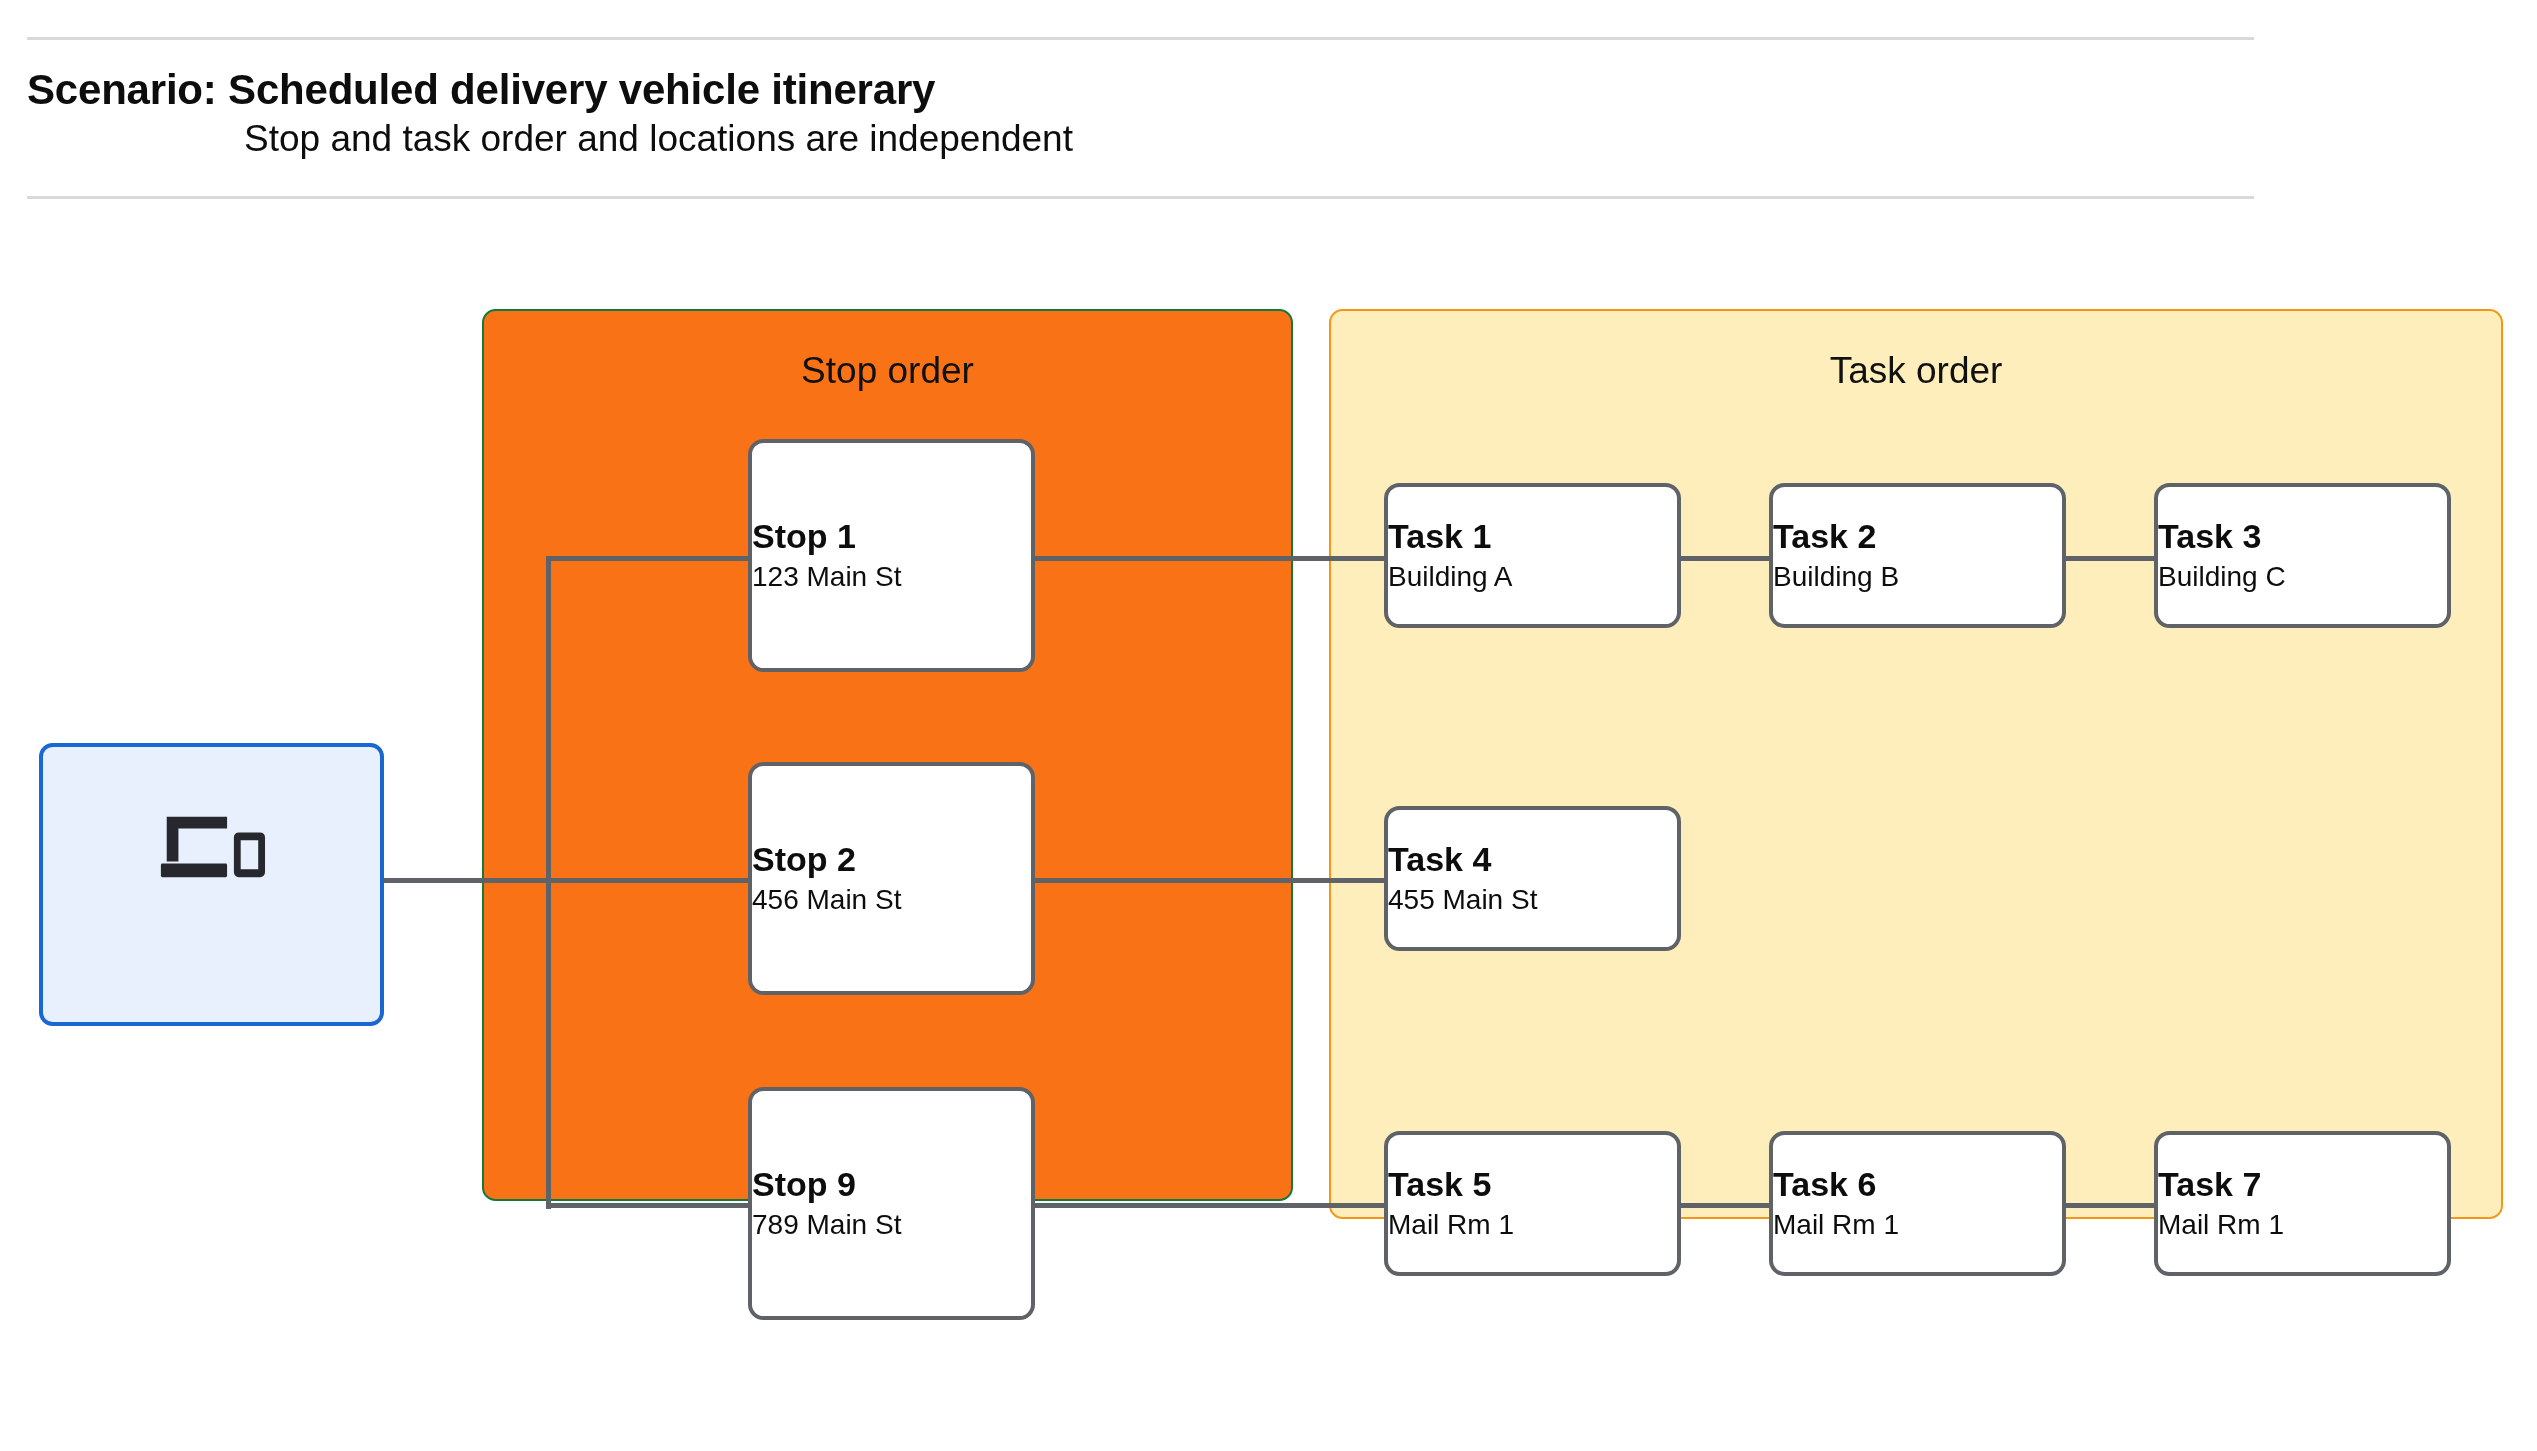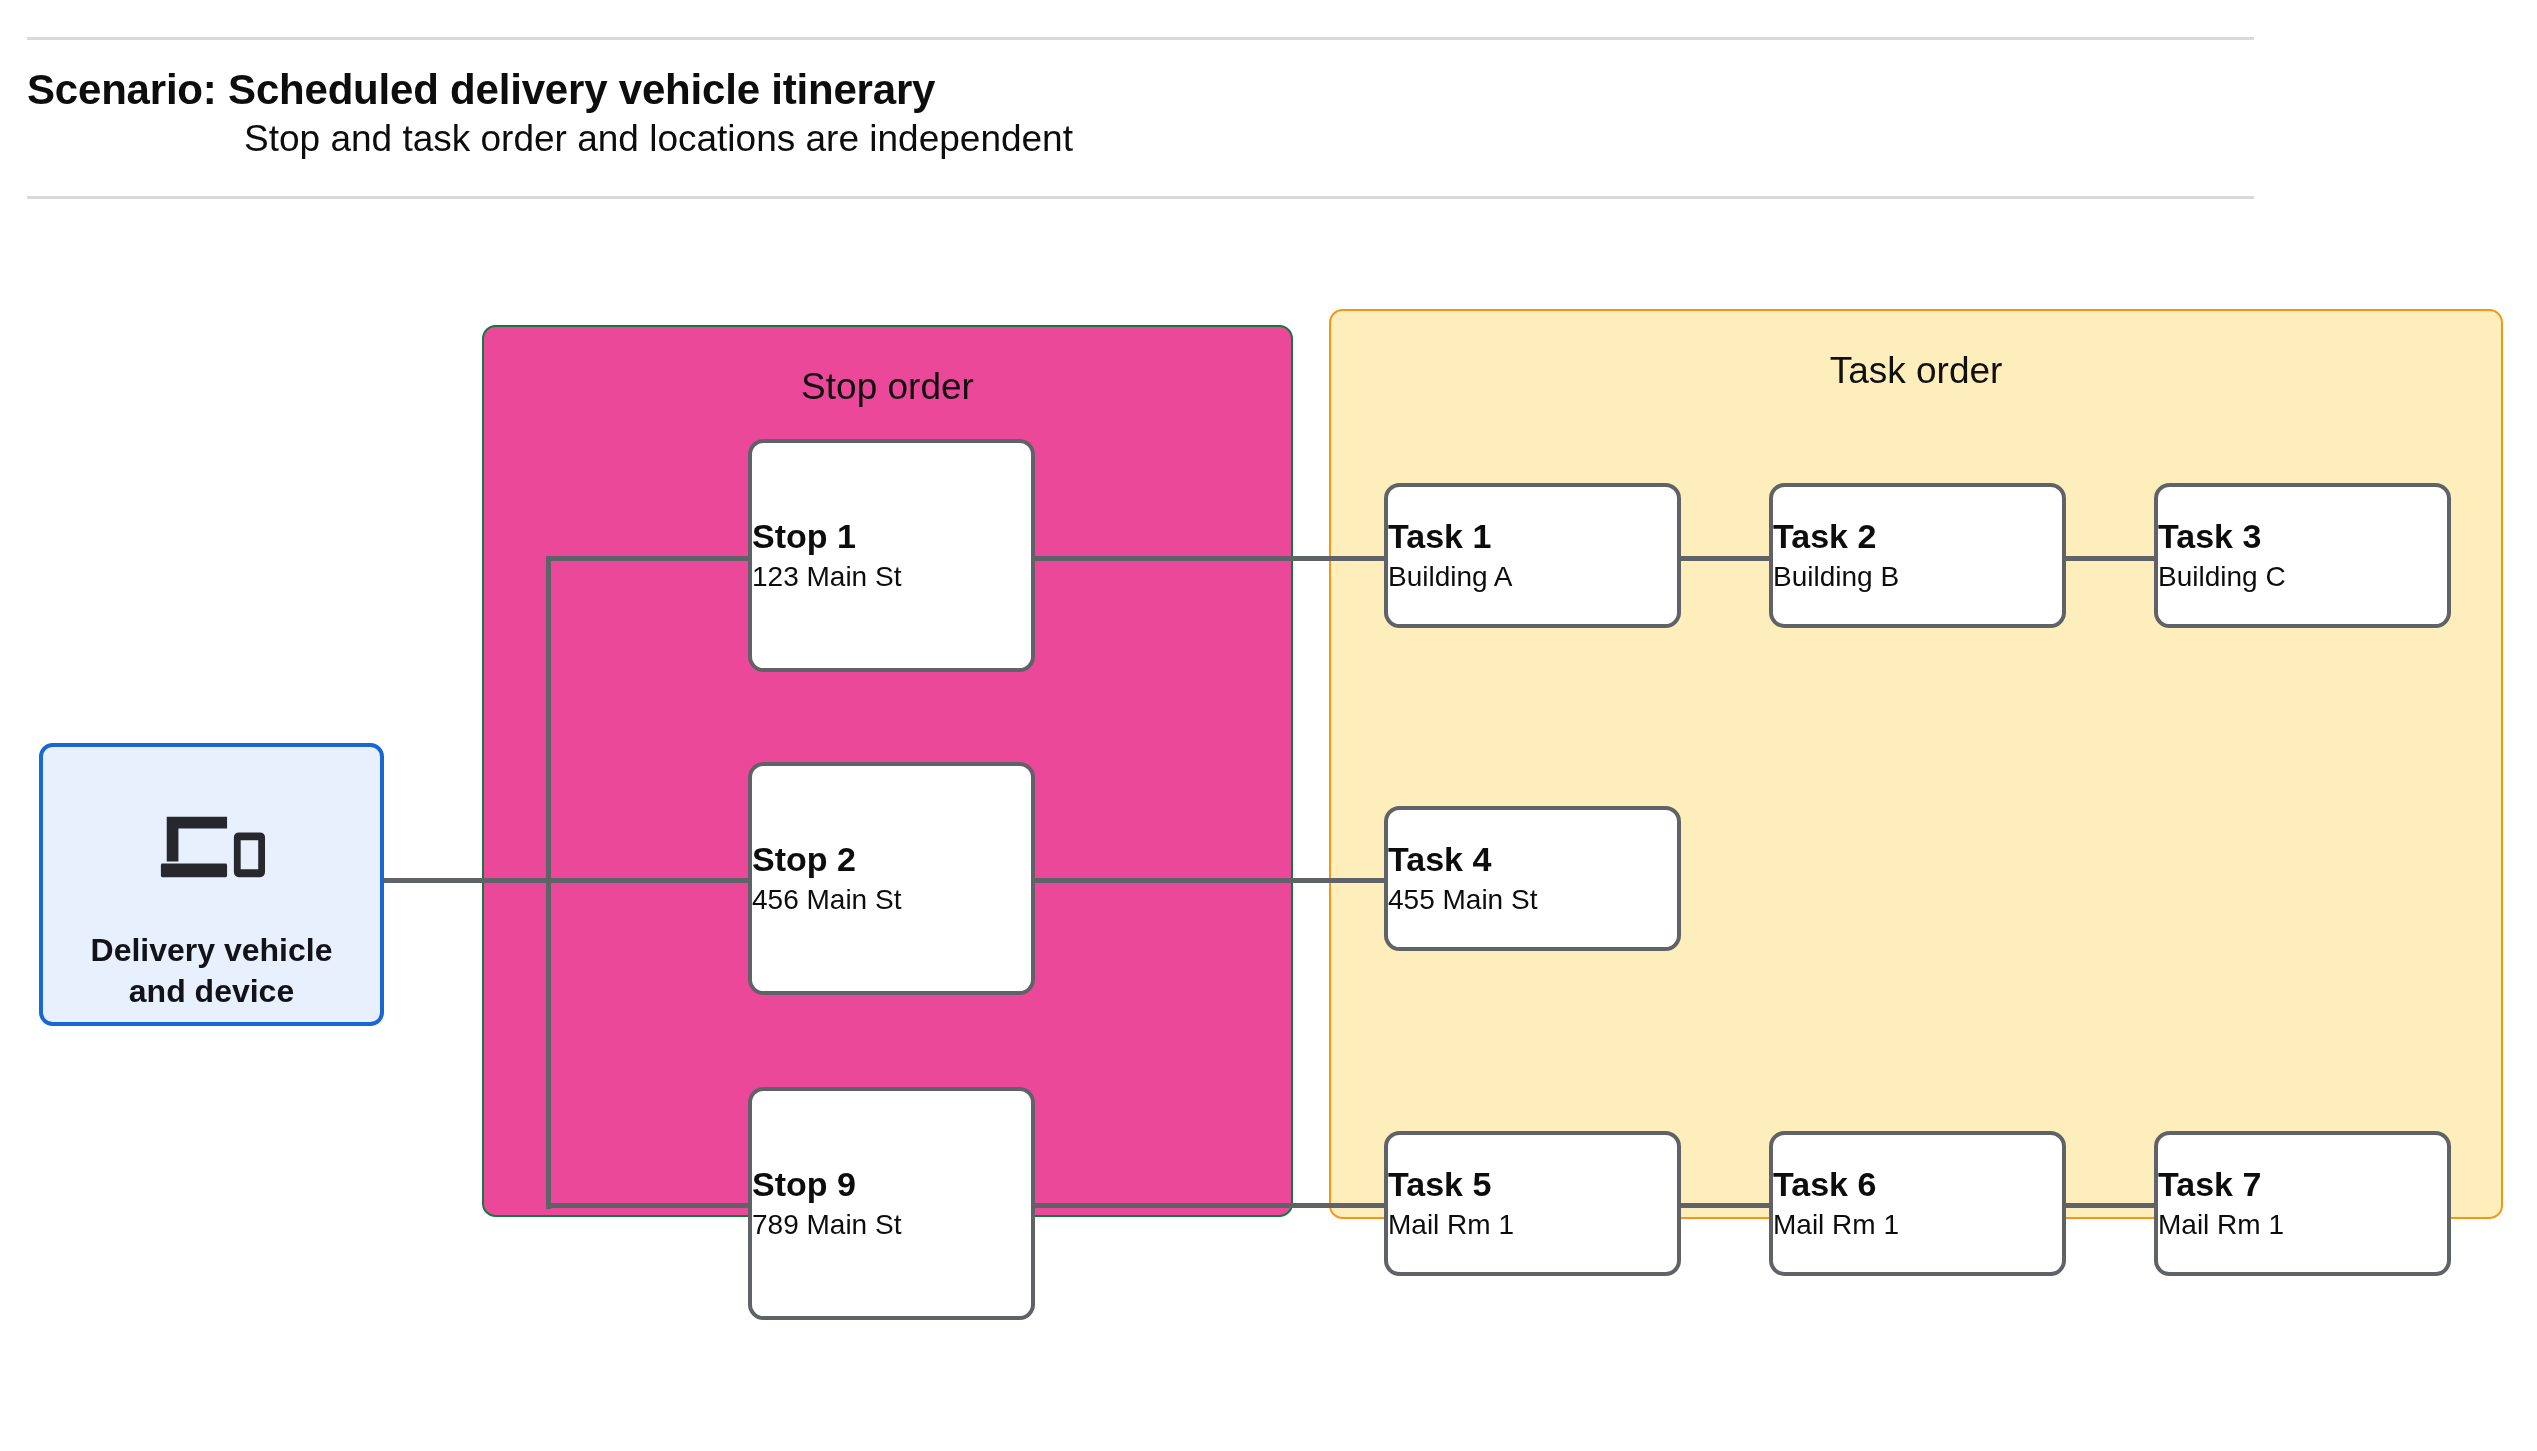--- a/index.html
+++ b/index.html
@@ -51,23 +51,22 @@
   .group {
     position: absolute;
     border-radius: 13.6px;
     box-sizing: border-box;
   }
   #group-stop {
     left: 482px;
     top: 309px;
     width: 811px;
     height: 892px;
-    background: #ec4899;
+    background: #f97316;
     border: 2.9px solid #13793b;
-    margin-top: 16px;
   }
   #group-task {
     left: 1329px;
     top: 309px;
     width: 1174px;
     height: 910px;
     background: #fdeebb;
     border: 2.9px solid #f59616;
   }
   .group-title {
@@ -179,22 +178,20 @@
 
   <div id="device-box">
     <svg id="device-icon" viewBox="0 0 112 80">
 
       <path d="M10 10 h62 v12 H22 v34 H10 Z" fill="#26282e"></path>
       <rect x="4" y="58" width="68" height="14" rx="1.5" fill="#26282e"></rect>
 
       <path d="M84 26 h22 a5 5 0 0 1 5 5 v36 a5 5 0 0 1 -5 5 h-22 a5 5 0 0 1 -5 -5 v-36 a5 5 0 0 1 5 -5 Z
                M86 34 v30 h18 v-30 Z" fill="#26282e" fill-rule="evenodd"></path>
     </svg>
-    <div id="device-label">Delivery vehicle
-and device</div>
   </div>
 
   <div class="node stop-node" style="left:748px; top:439px;">
     <div class="node-title">Stop 1</div>
     <div class="node-sub">123 Main St</div>
   </div>
   <div class="node stop-node" style="left:748px; top:762px;">
     <div class="node-title">Stop 2</div>
     <div class="node-sub">456 Main St</div>
   </div>

